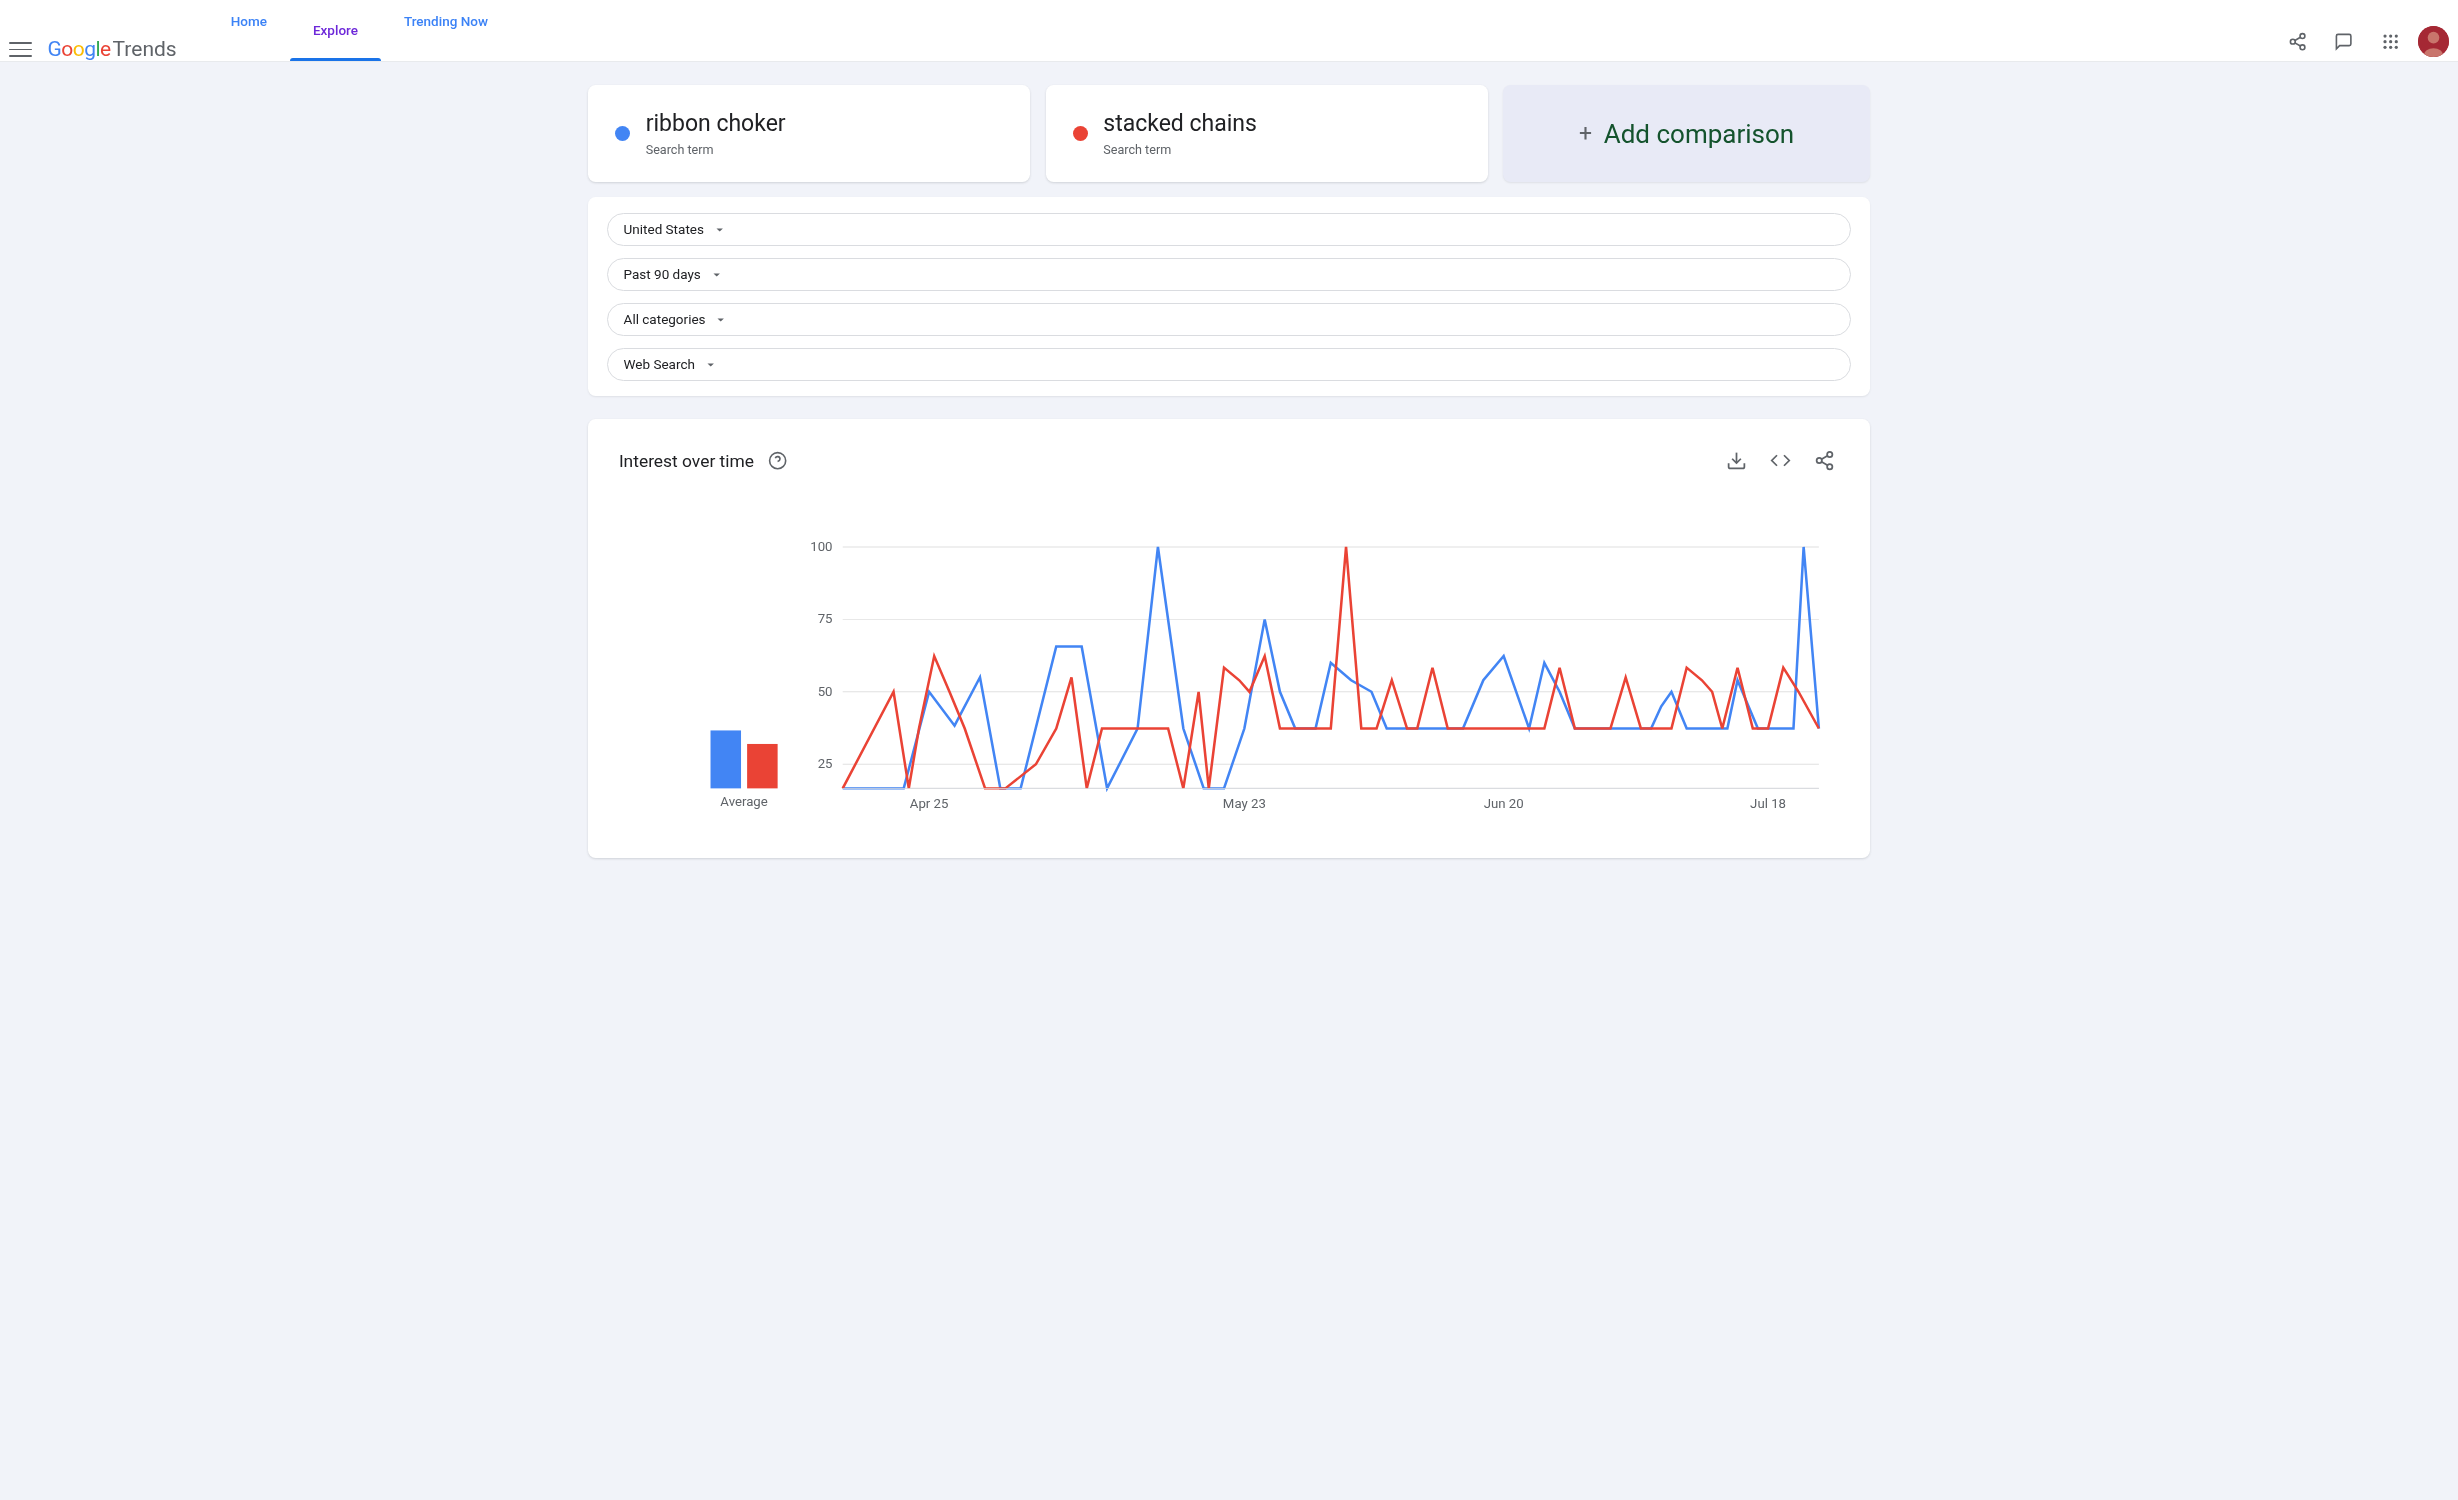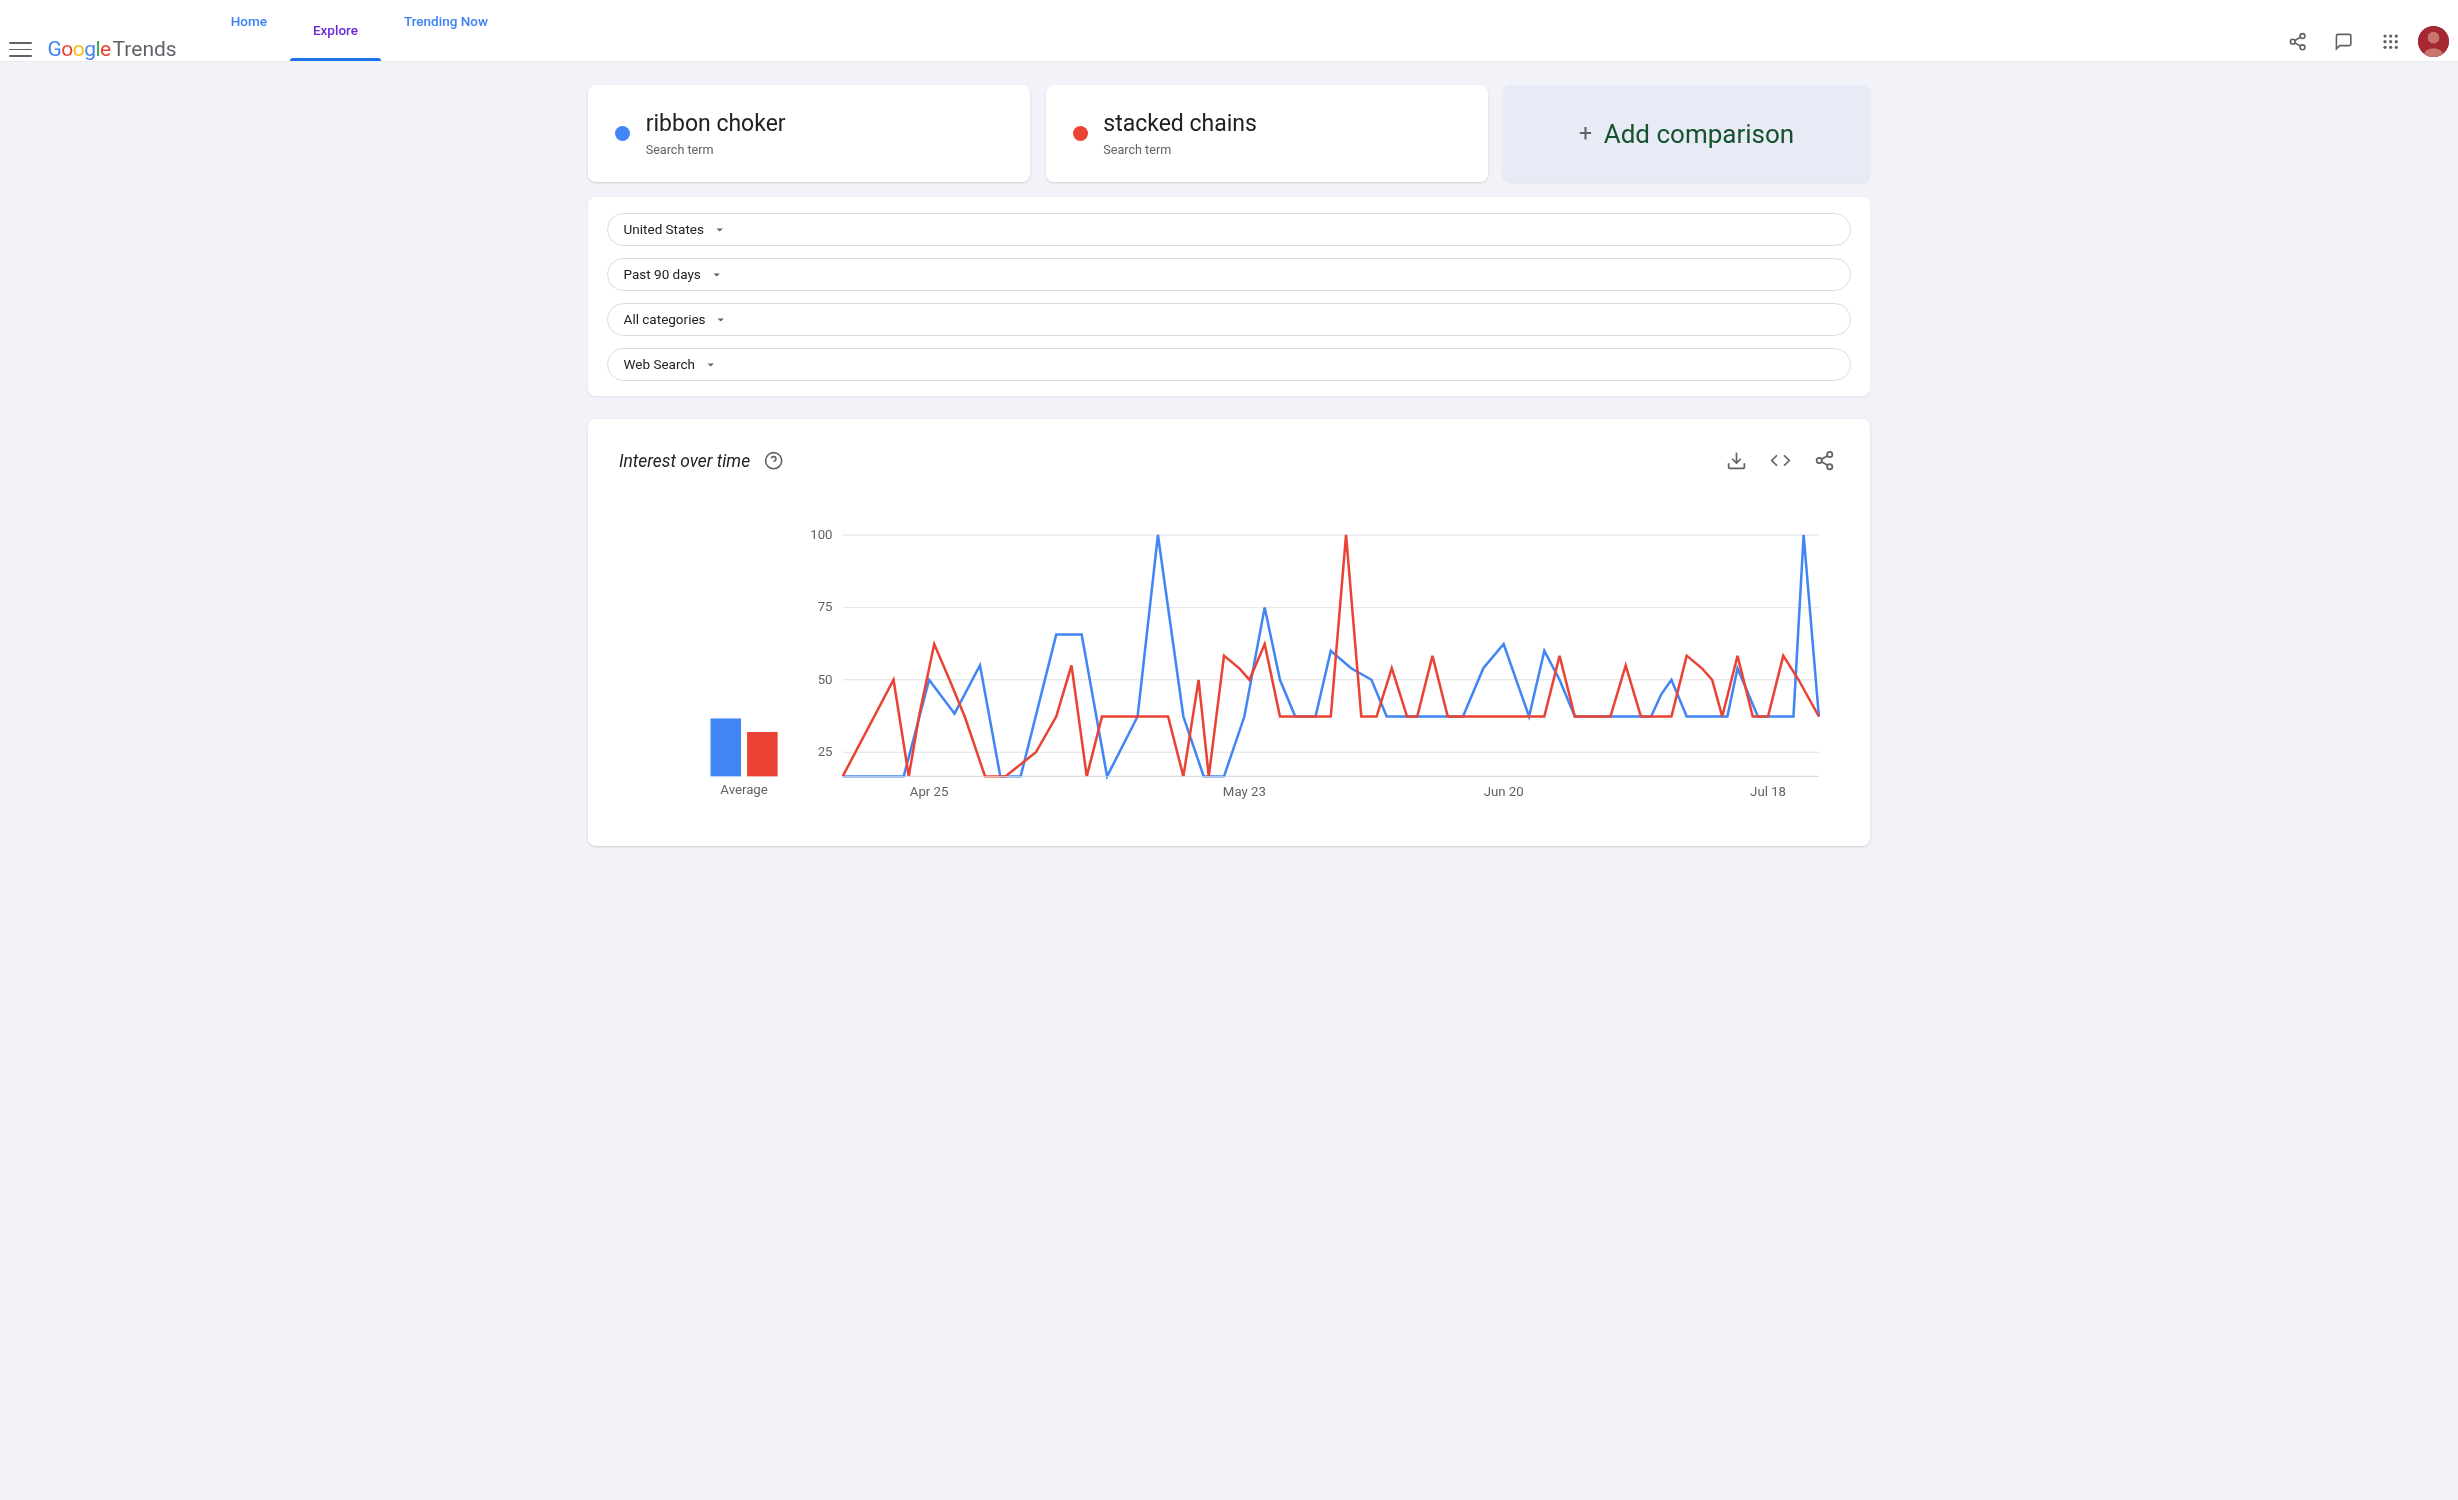--- a/index.html
+++ b/index.html
@@ -220,22 +220,21 @@
     .chart-card {
       background: #fff;
       border-radius: 7.7px;
       padding: 27px 31px;
       box-shadow: 0 1px 1.9px rgba(60,64,67,0.1), 0 1px 2.9px rgba(60,64,67,0.08);
     }
     .chart-header {
       display: flex;
       align-items: center;
       justify-content: space-between;
-      margin-bottom: 31px;
-      font-style: italic;
+      margin-bottom: 43px;
     }
     .chart-title-row {
       display: flex;
       align-items: center;
       gap: 9.7px;
     }
     .chart-title {
       font-size: 17.4px;
       font-weight: 400;
       color: #202124;

